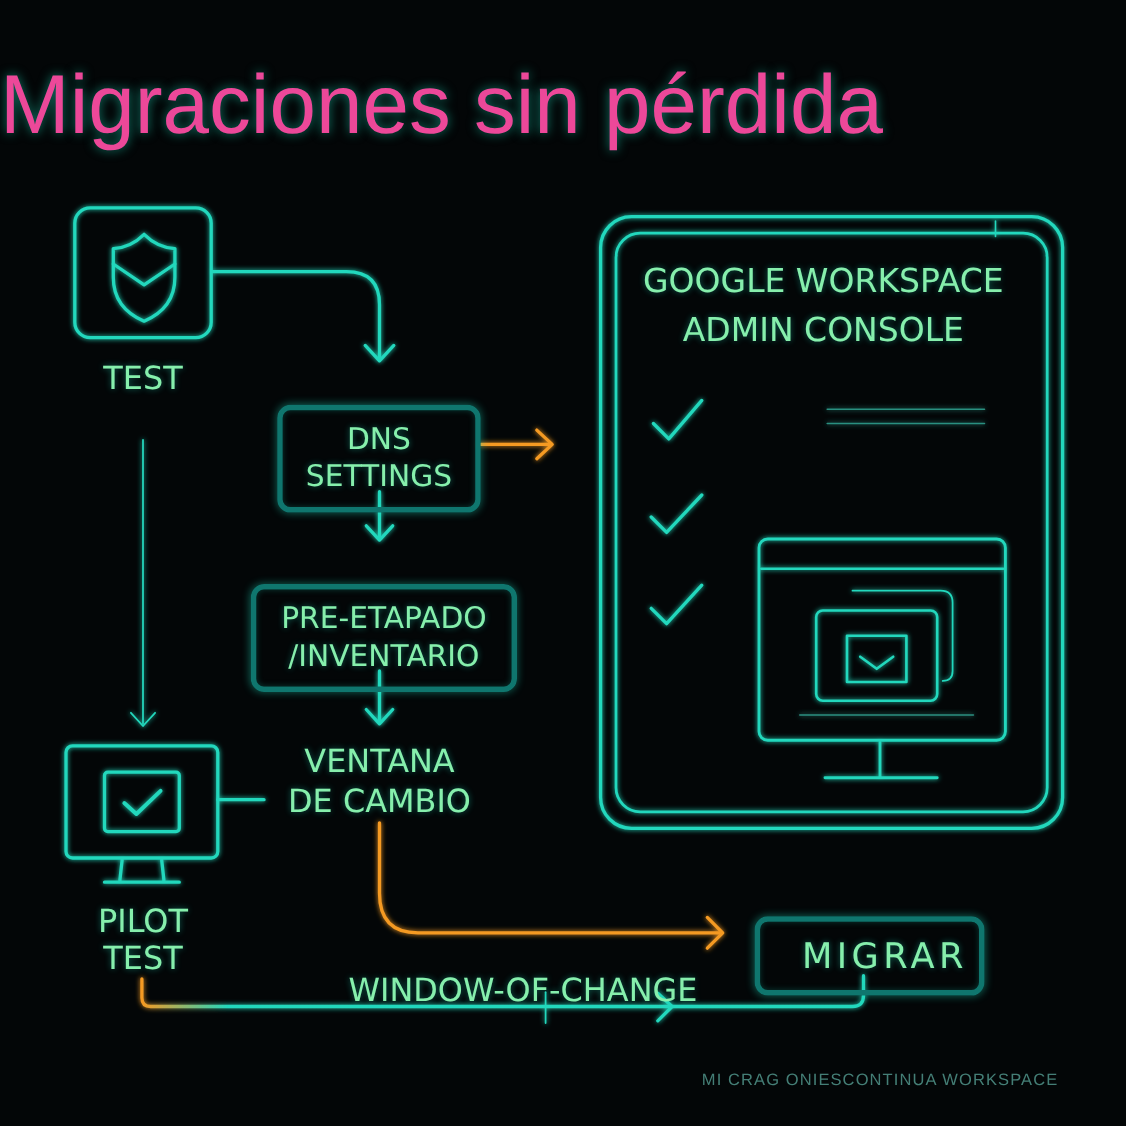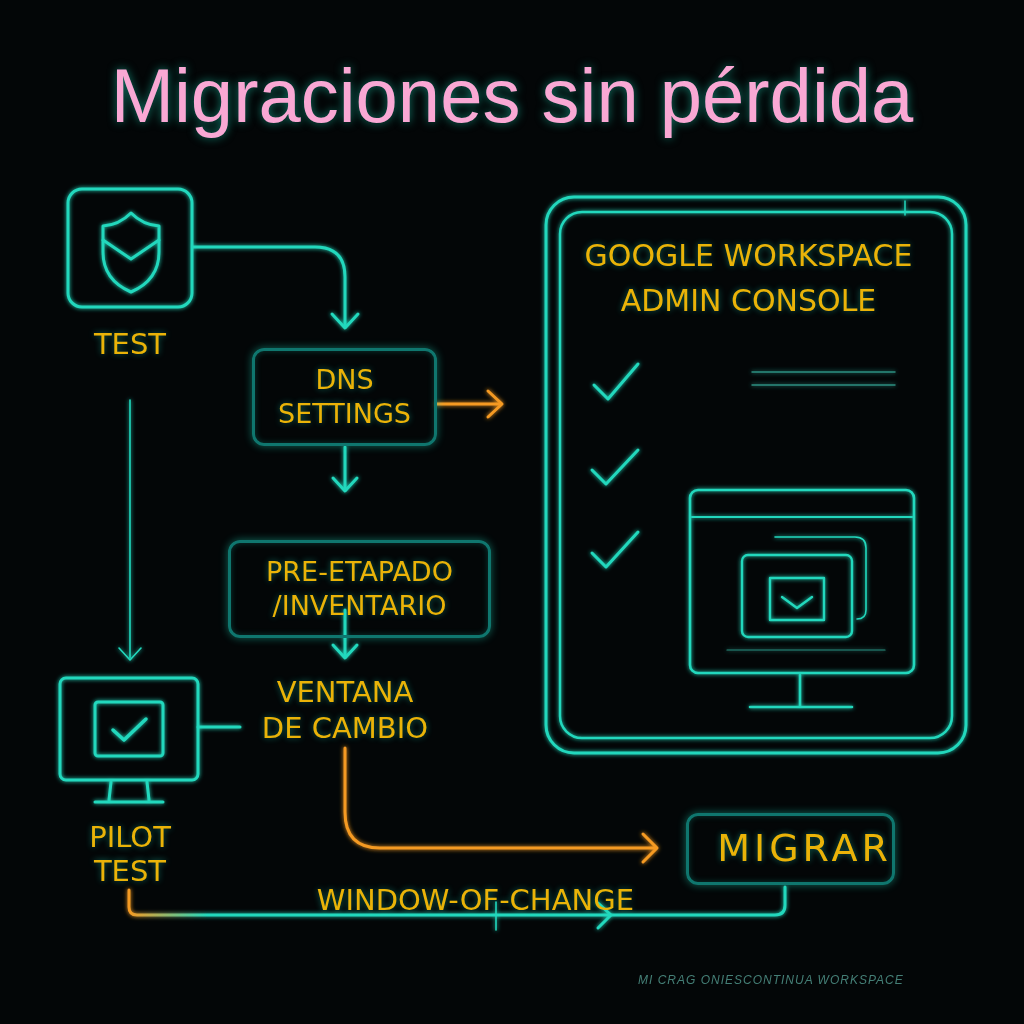--- a/index.html
+++ b/index.html
@@ -1,27 +1,27 @@
 <!DOCTYPE html>
 <html><head>
 <meta charset="utf-8">
 <style>
   html,body{margin:0;padding:0;background:#030607;}
   body{width:1024px;height:1024px;position:relative;overflow:hidden;
        font-family:"Liberation Sans",sans-serif;color:#22d8bd;}
   .abs{position:absolute;}
-  .title{left:0;width:1024px;top:52px;text-align:center;font-size:76px;
-         font-family:"Liberation Sans",sans-serif;color:#f9a8d4;
+  .title{left:0;width:1024px;top:52px;font-size:76px;
+         font-family:"Liberation Sans",sans-serif;color:#ec4899;
          text-shadow:0 0 10px rgba(30,220,190,.55);letter-spacing:0px;}
-  .lbl{font-family:"DejaVu Sans",sans-serif;color:#eab308;text-align:center;
+  .lbl{font-family:"DejaVu Sans",sans-serif;color:#86efac;text-align:center;
        line-height:1.25;text-shadow:0 0 6px rgba(30,220,190,.45);}
-  .box{border:3px solid #0f766e;border-radius:12px;box-shadow:0 0 8px rgba(30,220,190,.45), inset 0 0 6px rgba(30,220,190,.25);
-       box-sizing:border-box;display:flex;align-items:center;justify-content:center;}
+  .box{border:5px solid #0f766e;border-radius:12px;box-shadow:0 0 8px rgba(30,220,190,.45), inset 0 0 6px rgba(30,220,190,.25);
+       box-sizing:border-box;display:flex;align-items:center;justify-content:center;margin-top:20px;}
   svg{position:absolute;left:0;top:0;}
-  .footer{font-size:12px;color:#5aa79b;letter-spacing:1px;opacity:.75;font-style:italic;}
+  .footer{font-size:15px;color:#5aa79b;letter-spacing:1px;opacity:.75;}
 </style>
 </head>
 <body>
 
 <svg width="1024" height="1024">
   <defs>
     <filter id="glow" x="-20%" y="-20%" width="140%" height="140%">
       <feGaussianBlur stdDeviation="2.2" result="b"></feGaussianBlur>
       <feMerge>
           <feMergeNode in="b"></feMergeNode>
@@ -98,21 +98,21 @@
 </div>
 <div class="abs lbl" style="left:50px;top:326px;width:160px;font-size:29px;">
   <div>TEST</div>
 </div>
 
 <div class="abs box lbl" style="left:252px;top:348px;width:185px;height:98px;font-size:27px;flex-direction:column;">
   <div>DNS</div>
   <div>SETTINGS</div>
 </div>
 
-<div class="abs box lbl" style="left:228px;top:540px;width:263px;height:98px;font-size:27px;flex-direction:column;">
+<div class="abs box lbl" style="left:228px;top:511px;width:242px;height:98px;font-size:27px;flex-direction:column;">
   <div>PRE-ETAPADO</div>
   <div>/INVENTARIO</div>
 </div>
 
 <div class="abs lbl" style="left:240px;top:674px;width:210px;font-size:29px;">
   <div>VENTANA</div>
   <div>DE CAMBIO</div>
 </div>
 
 <div class="abs" style="left:60px;top:678px;width:138px;height:125px;">
@@ -124,19 +124,19 @@
 </div>
 
 <div class="abs" style="left:546px;top:197px;width:420px;height:556px;">
   <div class="lbl" style="position:absolute;left:0;top:36px;width:405px;font-size:30px;line-height:1.5;">
     <div>GOOGLE WORKSPACE</div>
     <div>ADMIN CONSOLE</div>
   </div>
   <span></span>
 </div>
 
-<div class="abs box lbl" style="left:686px;top:813px;width:209px;height:72px;font-size:38px;letter-spacing:4px;padding-left:28px;">
+<div class="abs box lbl" style="left:686px;top:813px;width:209px;height:72px;font-size:32px;letter-spacing:4px;padding-left:28px;">
   <span>MIGRAR</span>
 </div>
 
 <div class="abs lbl" style="left:255px;top:882px;width:335px;font-size:29px;text-align:right;margin-left:44px;">WINDOW-OF-CHANGE</div>
 
 <div class="abs footer" style="left:638px;top:973px;width:340px;">MI CRAG ONIESCONTINUA WORKSPACE</div>
 
 </body></html>

